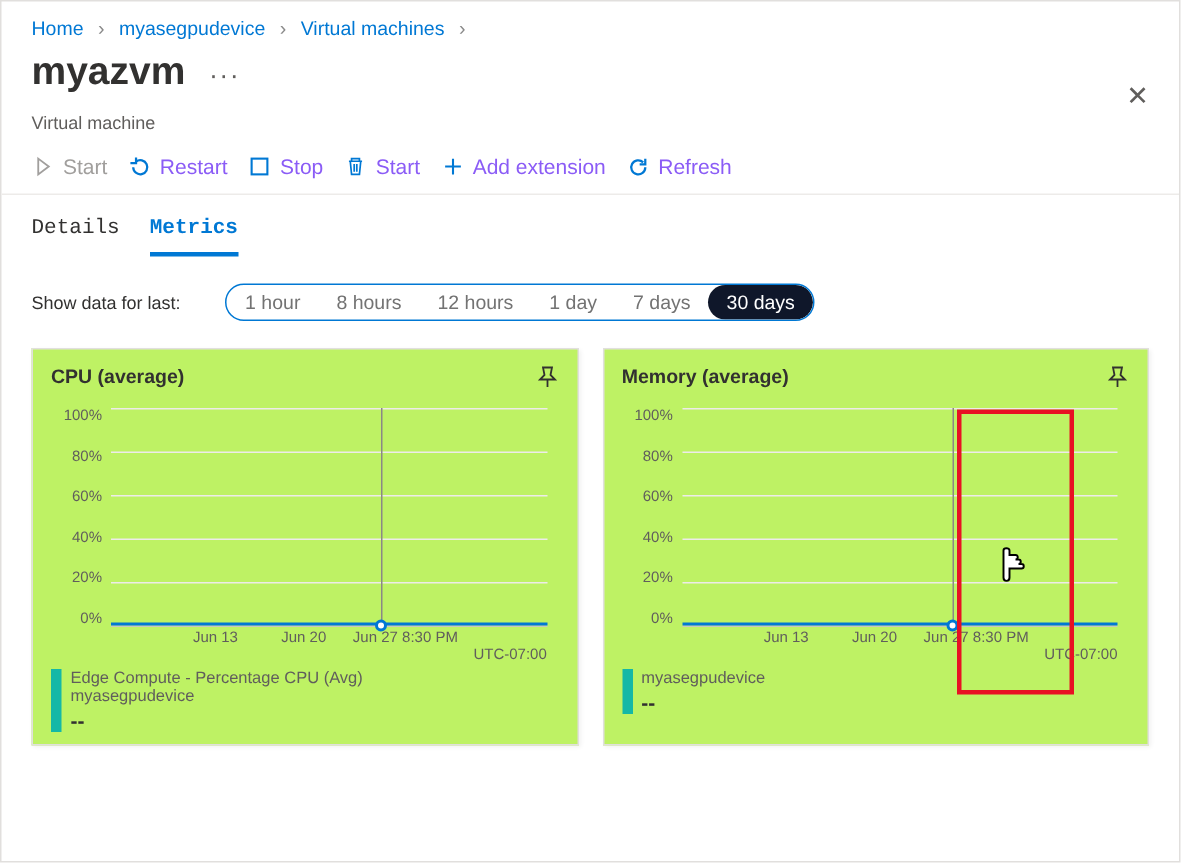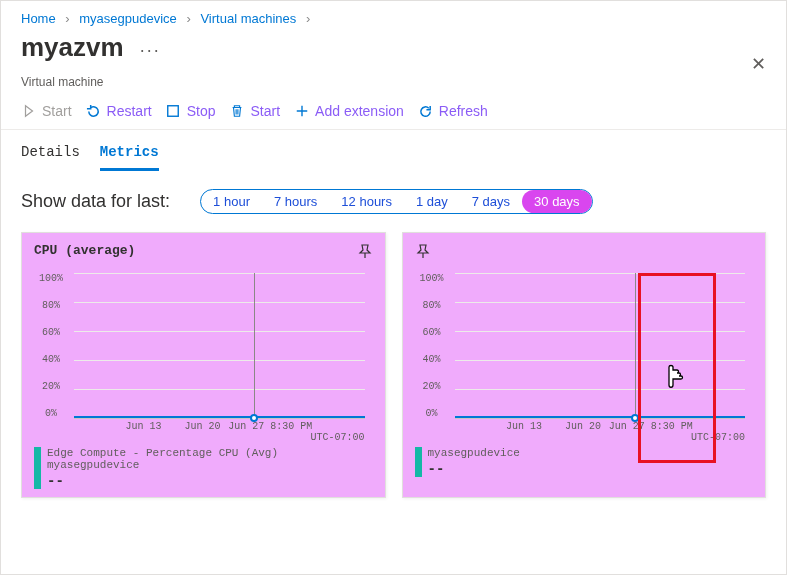--- a/index.html
+++ b/index.html
@@ -70,47 +70,46 @@
       border-bottom: 3px solid transparent;
       font-family: Liberation Mono, monospace;
     }
     .tab.active { color: #0078d4; border-bottom-color: #0078d4; font-weight: 600;}
     .filter-row {
       display: flex;
       align-items: center;
       padding: 18px 20px 10px 20px;
       gap: 30px;
     }
-    .filter-label { font-size: 18px; color: #323130; }
+    .filter-label { font-size: 12px; color: #323130; }
     .pill-group {
       border: 1px solid #0078d4;
       border-radius: 14px;
       display: inline-flex;
       overflow: hidden;
     }
     .pill {
       padding: 4px 12px;
       font-size: 13px;
-      color: #1d4ed8;
+      color: #737373;
       cursor: pointer;
     }
-    .pill.active { background: #d946ef; color: #fff; border-radius: 12px; }
+    .pill.active { background: #0f172a; color: #fff; border-radius: 12px; }
     .cards {
       display: flex;
       gap: 16px;
       padding: 8px 20px;
     }
     .card {
       flex: 1;
       border: 1px solid #e1dfdd;
-      background: #f0abfc;
+      background: #bef264;
       padding: 10px 12px 8px 12px;
       box-shadow: 1px 1px 3px rgba(0,0,0,0.06);
       position: relative;
-      font-family: Liberation Mono, monospace;
     }
     .card-header {
       display: flex;
       justify-content: space-between;
       font-weight: 600;
       font-size: 13px;
       margin-bottom: 10px;
     }
     .pin { cursor: pointer; color: #323130; }
     .chart-area {
@@ -120,21 +119,21 @@
     }
     .ylabels {
       position: absolute;
       left: 0; top: 0; bottom: 24px;
       display: flex;
       flex-direction: column;
       justify-content: space-between;
       font-size: 10px;
       color: #605e5c;
       width: 34px;
-      text-align: center;
+      text-align: right;
     }
     .grid {
       position: absolute;
       left: 40px; right: 8px; top: 0; bottom: 24px;
       border-bottom: 1px solid #c8c6c4;
     }
     .gridline {
       position: absolute;
       left: 0; right: 0;
       border-top: 1px solid #edebe9;
@@ -275,21 +274,21 @@
 
 <div class="tabs">
   <div class="tab">Details</div>
   <div class="tab active">Metrics</div>
 </div>
 
 <div class="filter-row">
   <div class="filter-label">Show data for last:</div>
   <div class="pill-group">
     <div class="pill">1 hour</div>
-    <div class="pill">7 hours</div>
+    <div class="pill">8 hours</div>
     <div class="pill">12 hours</div>
     <div class="pill">1 day</div>
     <div class="pill">7 days</div>
     <div class="pill active">30 days</div>
   </div>
 </div>
 
 <div class="cards">
 
   <div class="card">
@@ -329,20 +328,21 @@
     </div>
     <div class="legend">
       <div>Edge Compute - Percentage CPU (Avg)</div>
       <div>myasegpudevice</div>
       <div class="val">--</div>
     </div>
   </div>
 
   <div class="card">
     <div class="card-header">
+      <div>Memory (average)</div>
       <div class="pin">
         <svg viewBox="0 0 16 16" width="16" height="16">
             <path d="M5 2h6l-1 5 3 3H3l3-3-1-5zM8 10v5" fill="none" stroke="#323130" stroke-width="1.2"></path>
           </svg>
       </div>
     </div>
     <div class="chart-area">
       <div class="ylabels">
         <div>100%</div>
         <div>80%</div>

